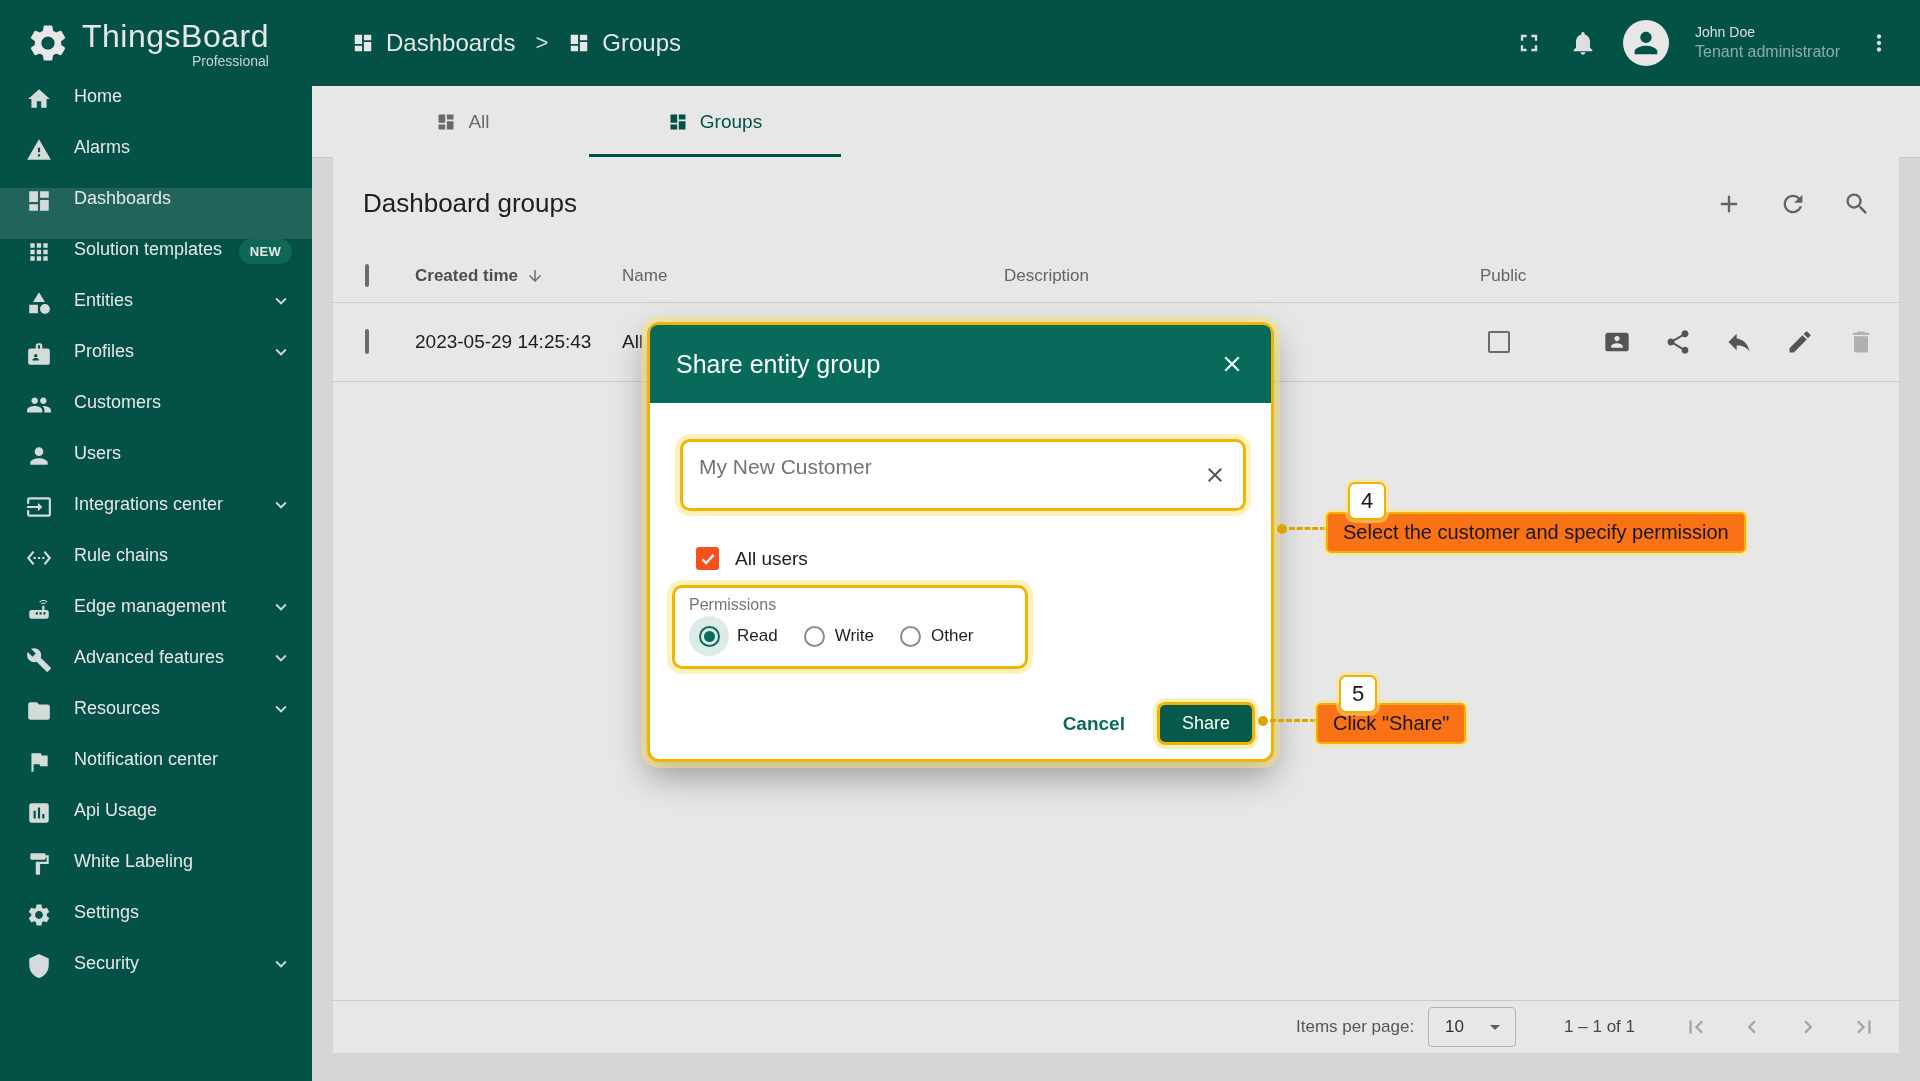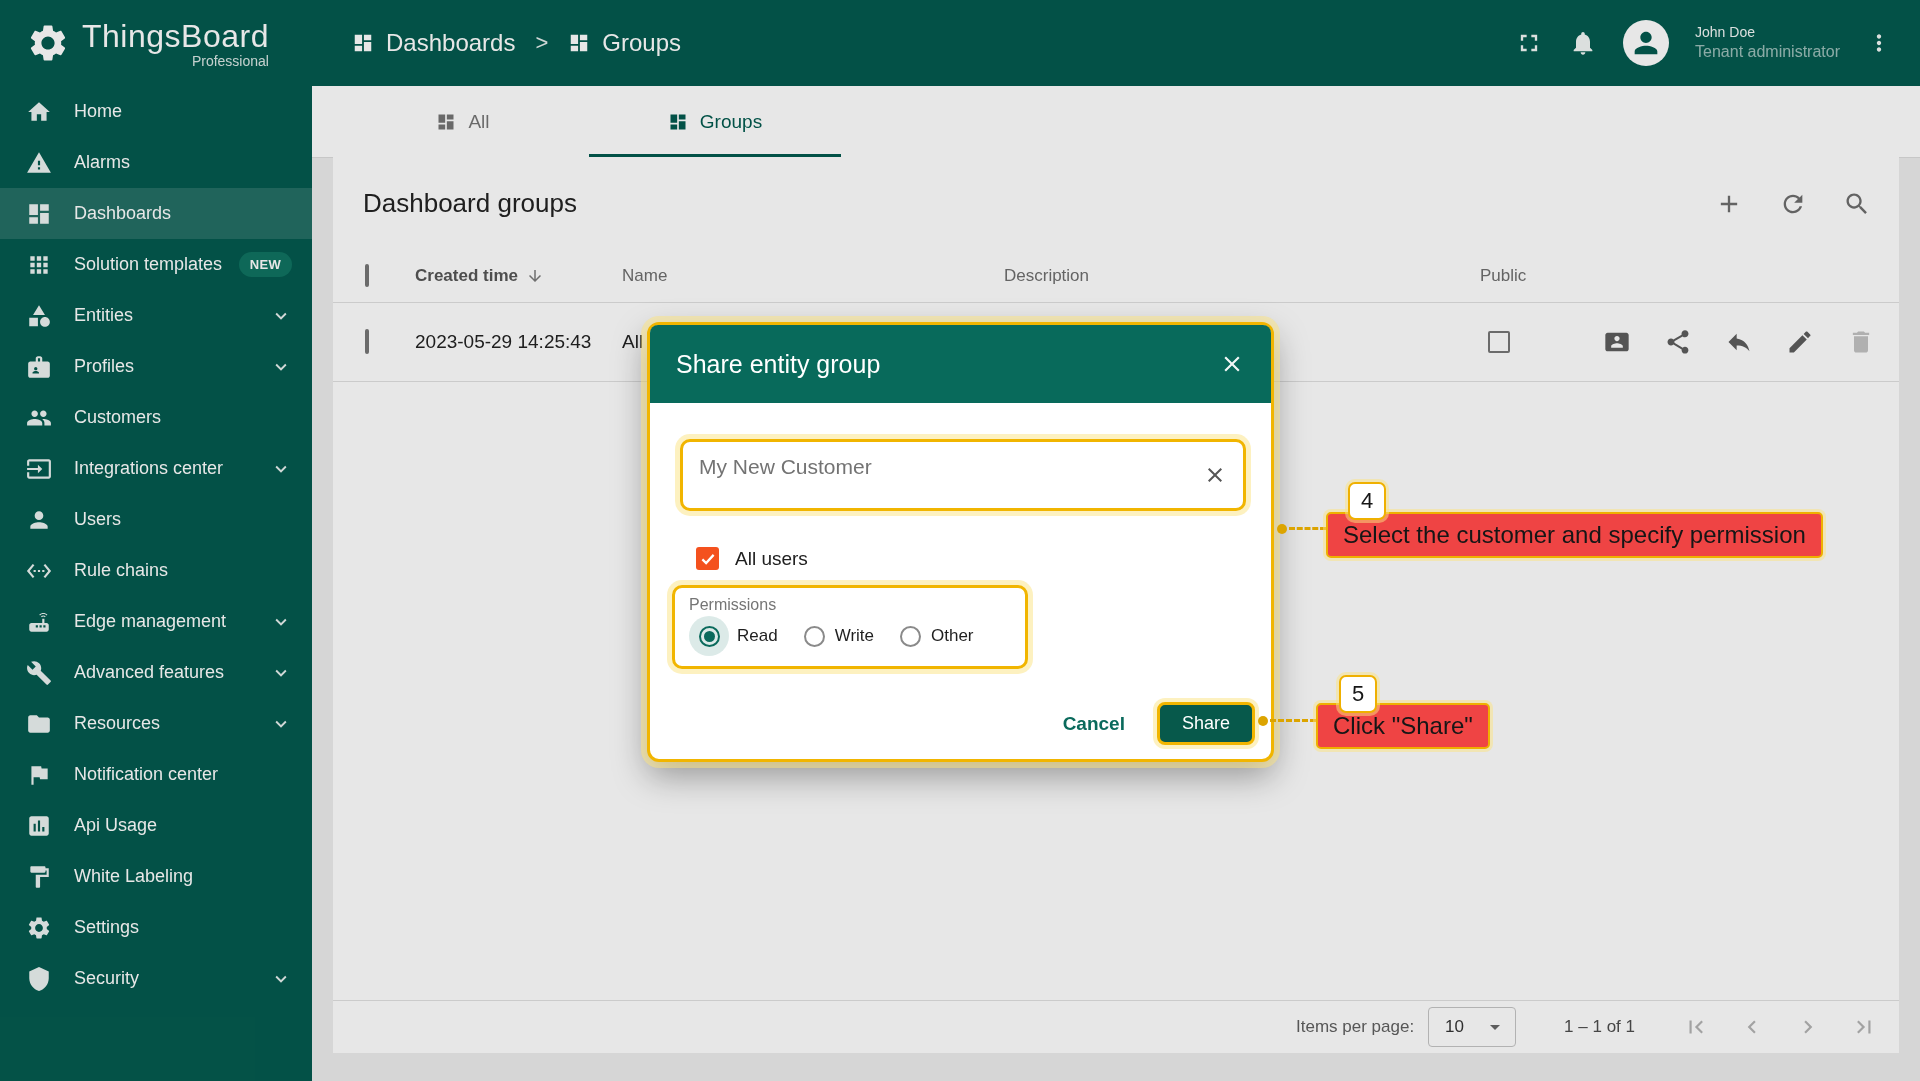--- a/index.html
+++ b/index.html
@@ -19,21 +19,21 @@
   .bc-sep{opacity:.9;font-size:22px;margin:0 6px;}
   .topbar-right{margin-left:auto;display:flex;align-items:center;gap:26px;padding-right:28px;color:#fff;}
   .tb-icon{opacity:.95;cursor:pointer;}
   .avatar{width:46px;height:46px;border-radius:50%;background:#fff;display:flex;align-items:center;justify-content:center;overflow:hidden;}
   .user-block{line-height:1.25;}
   .user-name{font-size:14px;color:rgba(255,255,255,.95);}
   .user-role{font-size:16px;color:rgba(255,255,255,.6);}
 
   
   .sidebar{position:absolute;top:86px;left:0;width:312px;bottom:0;background:#02594D;z-index:2;}
-  .nav-item{height:51px;display:flex;align-items:center;padding:0 20px 0 26px;color:#fff;cursor:pointer;}
+  .nav-item{height:51px;display:flex;align-items:flex-start;padding:0 20px 0 26px;color:#fff;cursor:pointer;}
   .nav-item.active{background:rgba(255,255,255,.13);}
   .nav-ic{flex:0 0 26px;opacity:.92;}
   .nav-label{margin-left:22px;font-size:18px;font-weight:500;white-space:nowrap;}
   .nav-chevron{margin-left:auto;opacity:.9;}
   .nav-badge{margin-left:auto;background:#0E7260;color:#fff;font-size:13px;font-weight:700;padding:5px 11px;border-radius:13px;letter-spacing:.3px;}
 
   
   .main{position:absolute;left:312px;top:86px;right:0;bottom:0;background:#ececec;z-index:1;}
   .tabsbar{height:71px;background:#fff;border-bottom:1px solid #dcdcdc;display:flex;padding-left:25px;}
   .tab{width:252px;display:flex;align-items:center;justify-content:center;gap:12px;font-size:19px;font-weight:500;color:rgba(0,0,0,.55);position:relative;cursor:pointer;}
@@ -88,21 +88,21 @@
   .ring{width:21px;height:21px;border:2px solid #8a8a8a;border-radius:50%;box-sizing:border-box;display:flex;align-items:center;justify-content:center;margin-right:10px;}
   .ring.sel{border-color:#0A6A5C;margin-right:0;}
   .dot{width:11px;height:11px;border-radius:50%;background:#0A6A5C;}
   .halo + span{margin-left:2px;}
   .dlg-actions{position:absolute;right:16px;bottom:14px;display:flex;align-items:center;gap:26px;}
   .btn-text{background:none;border:none;font-family:inherit;font-size:19px;font-weight:700;color:#0A6A5C;cursor:pointer;padding:8px 6px;}
   .btn-fill{background:#07594B;color:#fff;font-family:inherit;font-size:18px;border:3px solid #F1B500;border-radius:8px;padding:8px 22px;cursor:pointer;box-shadow:0 0 0 4px rgba(251,227,130,.5);}
 
   
   .ann{z-index:30;position:absolute;}
-  .ann-box{background:#ef4444;border:2px solid #EFB000;border-radius:5px;box-shadow:0 0 0 3px rgba(251,227,130,.5);padding:7px 15px;font-size:24px;color:#161616;white-space:nowrap;}
+  .ann-box{background:#f97316;border:2px solid #EFB000;border-radius:5px;box-shadow:0 0 0 3px rgba(251,227,130,.5);padding:7px 15px;font-size:20px;color:#161616;white-space:nowrap;}
   .ann-badge{width:34px;height:34px;background:#fff;border:2px solid #EFB000;border-radius:7px;box-shadow:0 0 0 3px rgba(251,227,130,.5);display:flex;align-items:center;justify-content:center;font-size:22px;color:#161616;z-index:31;}
   .conn{border-top:3px dashed #DCA400;height:0;}
   .conn-dot{width:10px;height:10px;border-radius:50%;background:#DCA400;}
 </style>
 </head>
 <body>
 
 <div class="app">
 
   <header class="topbar">
@@ -228,37 +228,37 @@
       <span class="nav-ic">
           <svg width="26" height="26" viewBox="0 0 24 24" fill="currentColor">
             <path d="M16 11c1.66 0 2.99-1.34 2.99-3S17.66 5 16 5c-1.66 0-3 1.34-3 3s1.34 3 3 3zm-8 0c1.66 0 2.99-1.34 2.99-3S9.66 5 8 5C6.34 5 5 6.34 5 8s1.34 3 3 3zm0 2c-2.33 0-7 1.17-7 3.5V19h14v-2.5c0-2.33-4.67-3.5-7-3.5zm8 0c-.29 0-.62.02-.97.05 1.16.84 1.97 1.97 1.97 3.45V19h6v-2.5c0-2.33-4.67-3.5-7-3.5z"></path>
           </svg>
         </span>
       <span class="nav-label">Customers</span>
     </div>
     <div class="nav-item">
       <span class="nav-ic">
           <svg width="26" height="26" viewBox="0 0 24 24" fill="currentColor">
+            <path d="M12 12c2.21 0 4-1.79 4-4s-1.79-4-4-4-4 1.79-4 4 1.79 4 4 4zm0 2c-2.67 0-8 1.34-8 4v2h16v-2c0-2.66-5.33-4-8-4z"></path>
+          </svg>
+        </span>
+      <span class="nav-label">Users</span>
+    </div>
+    <div class="nav-item">
+      <span class="nav-ic">
+          <svg width="26" height="26" viewBox="0 0 24 24" fill="currentColor">
             <path d="M21 3.01H3c-1.1 0-2 .9-2 2V9h2V4.99h18v14.03H3V15H1v4.01c0 1.1.9 1.98 2 1.98h18c1.1 0 2-.88 2-1.98v-14c0-1.11-.9-2-2-2zM11 16l4-4-4-4v3H1v2h10v3z"></path>
           </svg>
         </span>
       <span class="nav-label">Integrations center</span>
       <span class="nav-chevron">
           <svg width="22" height="22" viewBox="0 0 24 24" fill="currentColor">
             <path d="M7.41 8.59 12 13.17l4.59-4.58L18 10l-6 6-6-6 1.41-1.41z"></path>
           </svg>
         </span>
-    </div>
-    <div class="nav-item">
-      <span class="nav-ic">
-          <svg width="26" height="26" viewBox="0 0 24 24" fill="currentColor">
-            <path d="M12 12c2.21 0 4-1.79 4-4s-1.79-4-4-4-4 1.79-4 4 1.79 4 4 4zm0 2c-2.67 0-8 1.34-8 4v2h16v-2c0-2.66-5.33-4-8-4z"></path>
-          </svg>
-        </span>
-      <span class="nav-label">Users</span>
     </div>
     <div class="nav-item">
       <span class="nav-ic">
           <svg width="26" height="26" viewBox="0 0 24 24" fill="currentColor">
             <path d="M7.77 6.76 6.23 5.48.82 12l5.41 6.52 1.54-1.28L3.42 12l4.35-5.24zM7 13h2v-2H7v2zm10-2h-2v2h2v-2zm-6 2h2v-2h-2v2zm6.77-7.52-1.54 1.28L20.58 12l-4.35 5.24 1.54 1.28L23.18 12l-5.41-6.52z"></path>
           </svg>
         </span>
       <span class="nav-label">Rule chains</span>
     </div>
     <div class="nav-item">

